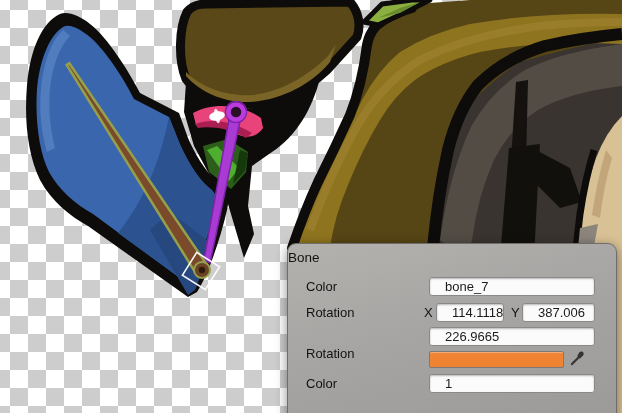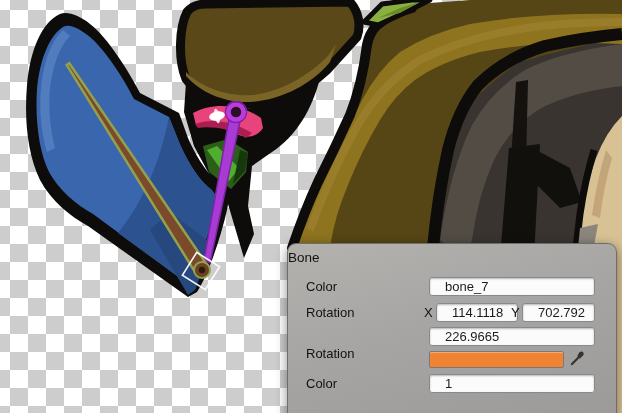--- a/index.html
+++ b/index.html
@@ -119,23 +119,23 @@
 </svg>
 
 <div class="panel">
   <div class="panel-title">Bone</div>
 
   <div class="row-label" style="top:33px">Color</div>
   <div class="field" style="left:141px;top:33px;width:166px">bone_7</div>
 
   <div class="row-label" style="top:59px">Rotation</div>
   <div class="axis-label" style="left:136px;top:59px">X</div>
-  <div class="field" style="left:148px;top:59px;width:82px">114.1118</div>
+  <div class="field" style="left:148px;top:59px;width:68px">114.1118</div>
   <div class="axis-label" style="left:223px;top:59px">Y</div>
-  <div class="field" style="left:234px;top:59px;width:73px">702.792</div>
+  <div class="field" style="left:234px;top:59px;width:73px">387.006</div>
 
   <div class="row-label" style="top:100px">Rotation</div>
   <div class="field" style="left:141px;top:83px;width:166px">226.9665</div>
 
   <div class="swatch" style="background: rgb(239, 131, 50);"></div>
   <div class="dropper">
     <svg width="18" height="18" viewBox="0 0 18 18">
       <path d="M3 15 L9 9" stroke="#333330" stroke-width="2.2" stroke-linecap="round"></path>
       <path d="M8.2 7.2 L10.8 9.8 L13.8 6.8 C15 5.6 15 3.8 13.8 2.9 C12.8 2.1 11.4 2.3 10.4 3.3 Z" fill="#333330"></path>
       <path d="M2.6 15.6 L2.2 16.4 L3.2 16 Z" fill="#333330"></path>

